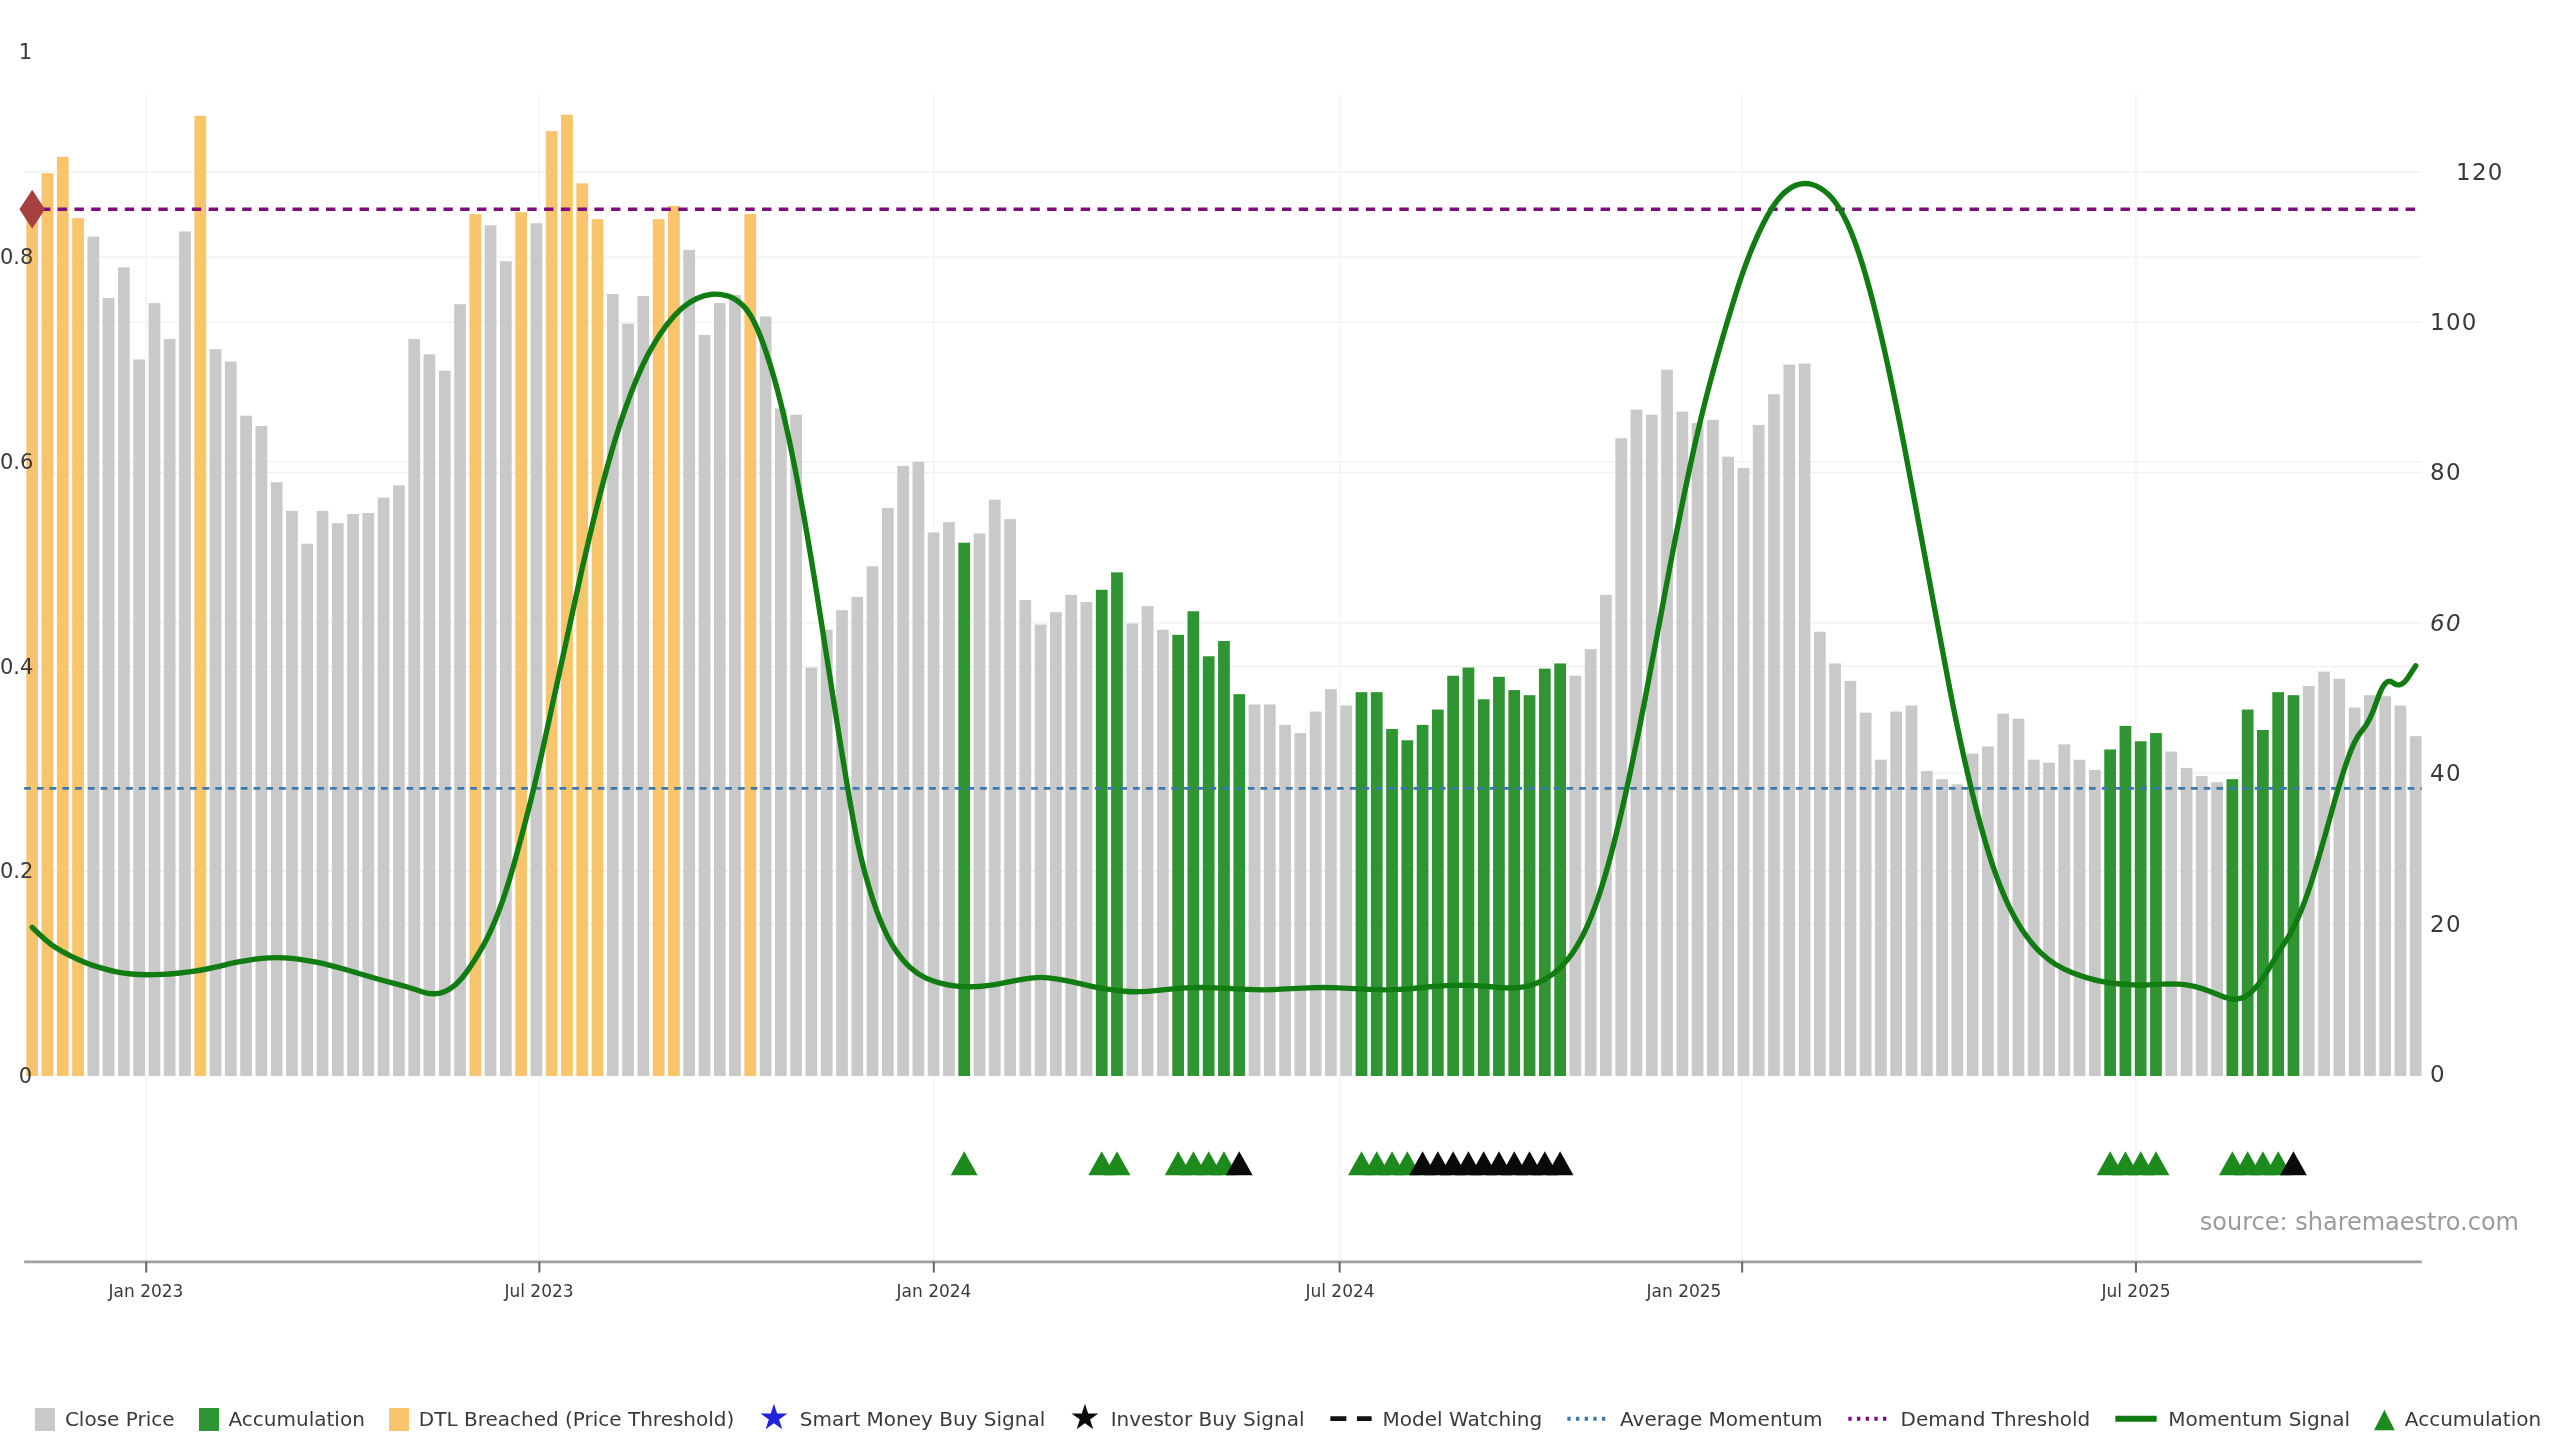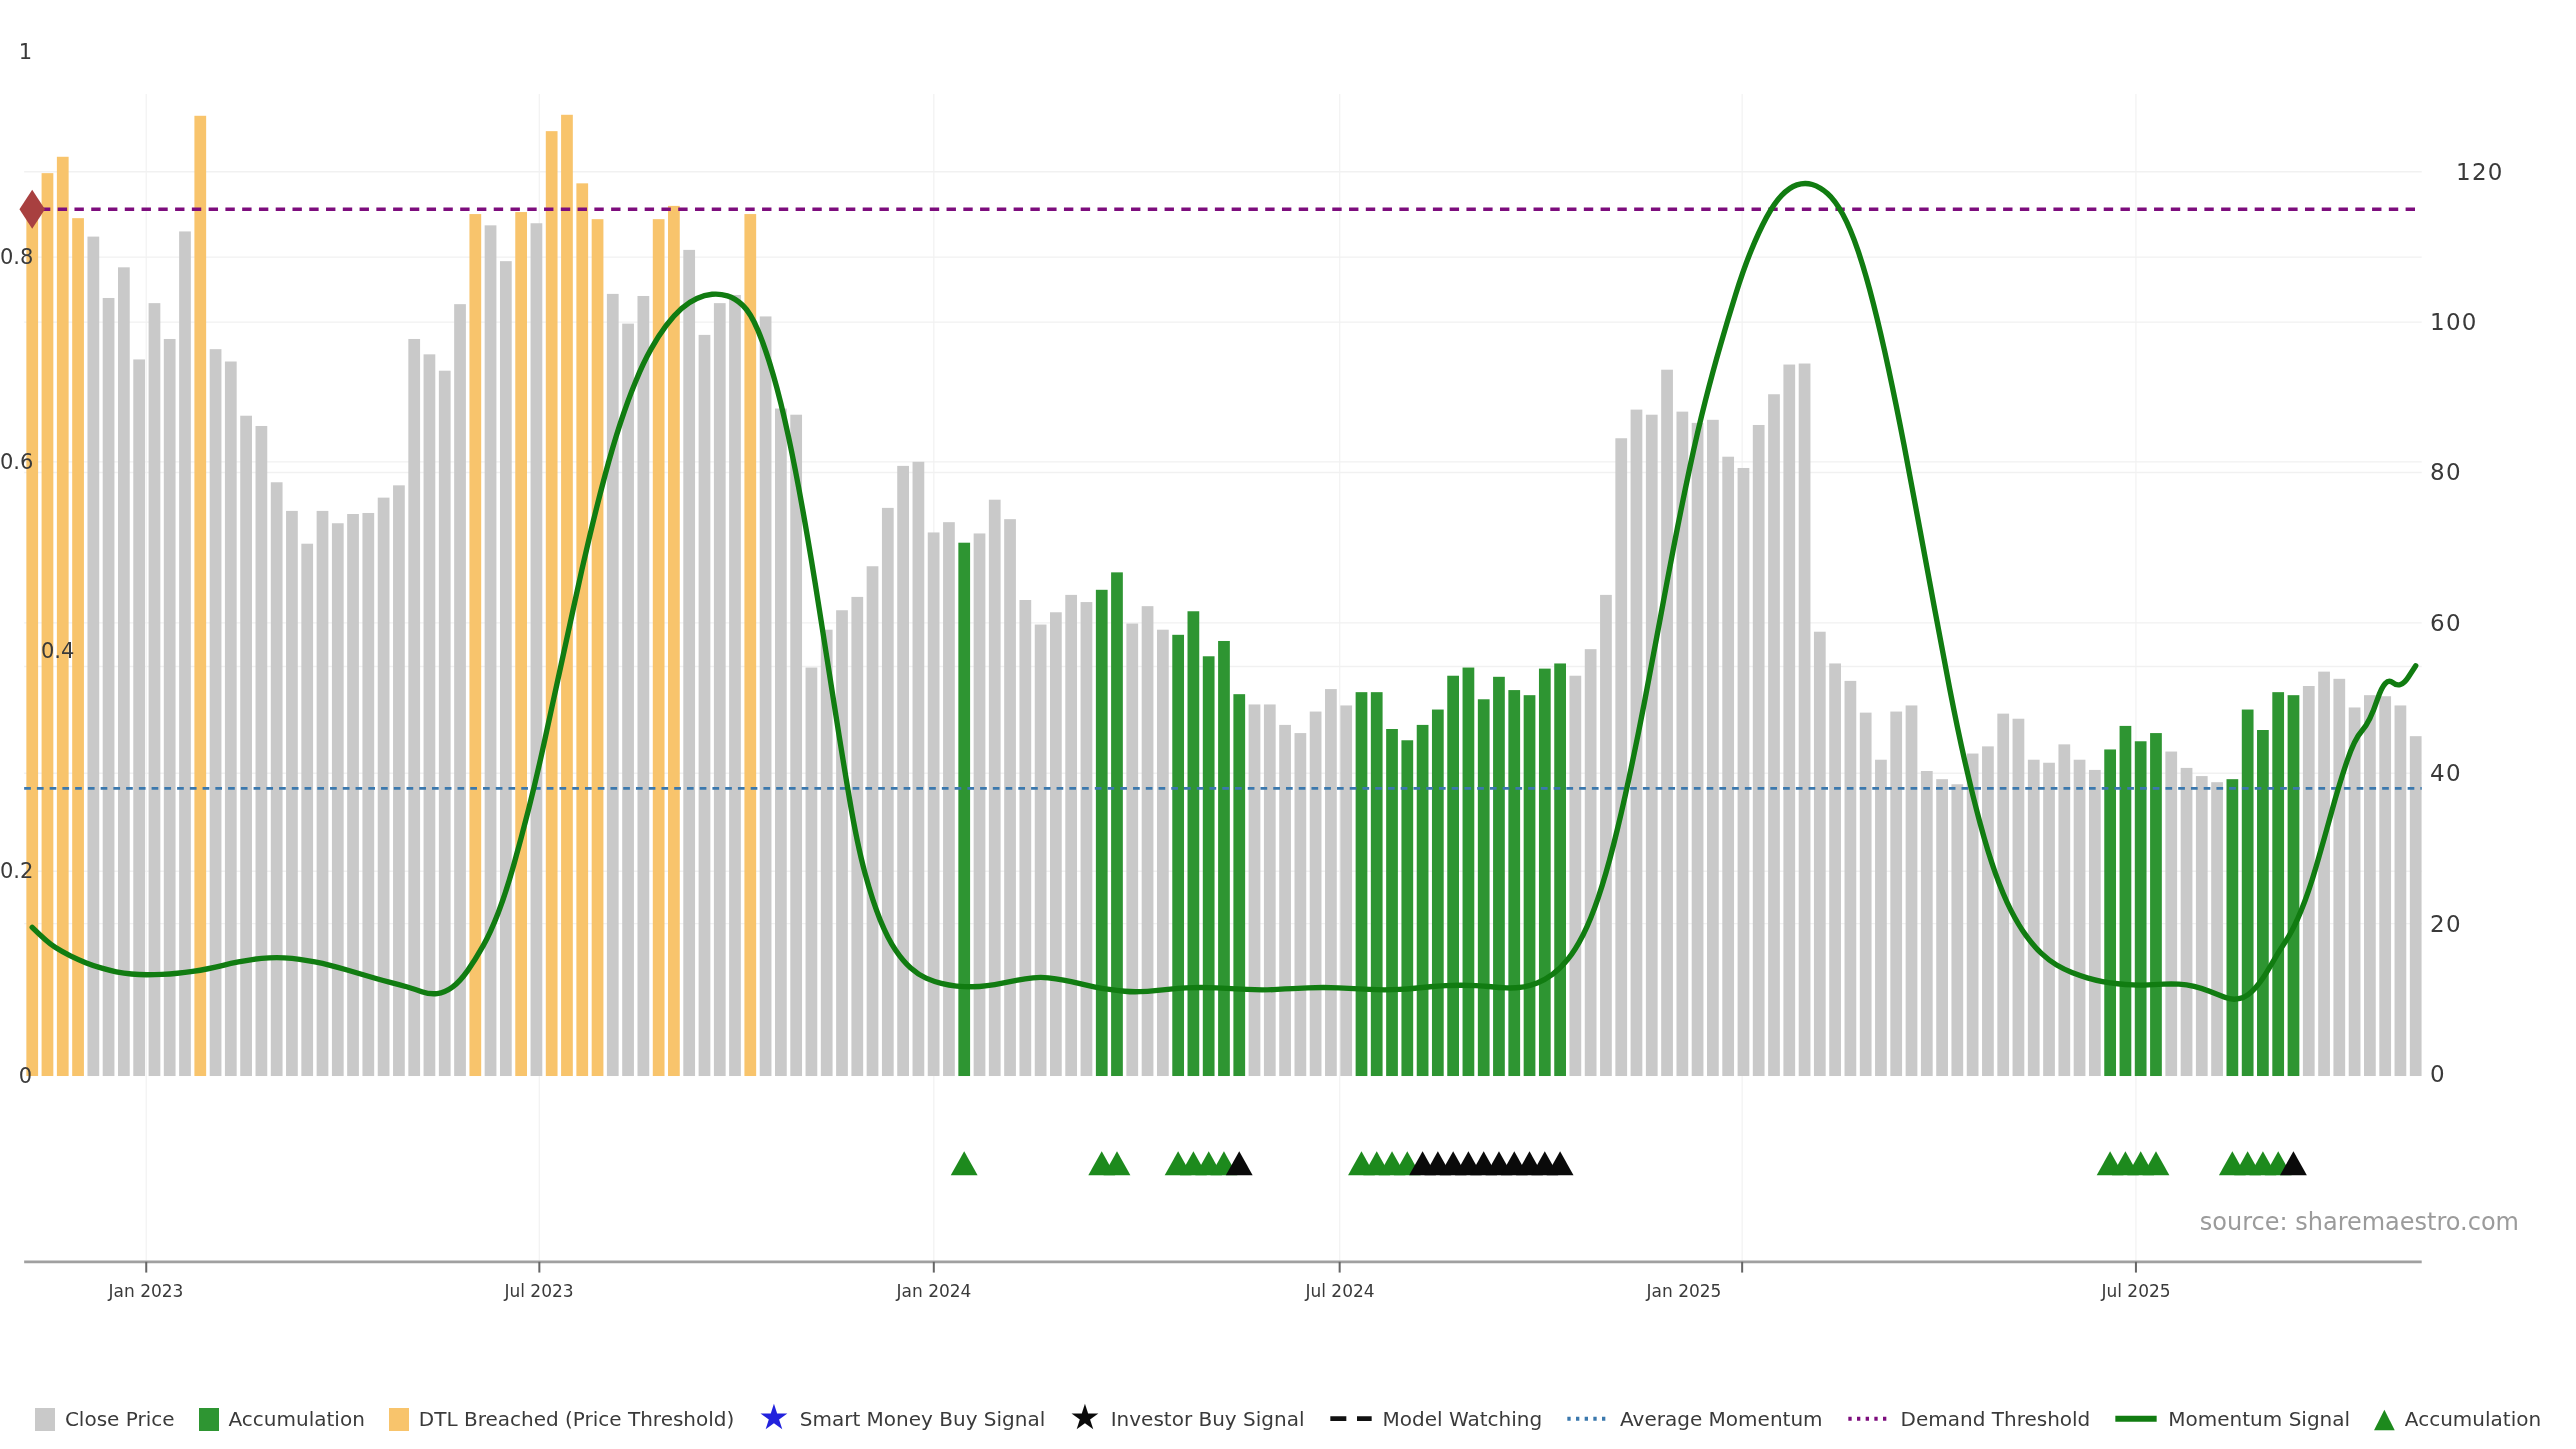--- a/index.html
+++ b/index.html
@@ -237,29 +237,29 @@
         <line x1="804" y1="1881" x2="804" y2="1897" stroke="#666" stroke-width="3"></line>
         <line x1="1392" y1="1881" x2="1392" y2="1897" stroke="#666" stroke-width="3"></line>
         <line x1="1997" y1="1881" x2="1997" y2="1897" stroke="#666" stroke-width="3"></line>
         <line x1="2597" y1="1881" x2="2597" y2="1897" stroke="#666" stroke-width="3"></line>
         <line x1="3184" y1="1881" x2="3184" y2="1897" stroke="#666" stroke-width="3"></line>
       </svg></div>
   <div id="ylabels-left">
       <div class="ylab-left" style="left: 0px; top: 52px;">1</div>
       <div class="ylab-left" style="left: 0px; top: 257px;">0.8</div>
       <div class="ylab-left" style="left: 0px; top: 462px;">0.6</div>
-      <div class="ylab-left" style="left: 0px; top: 651px; margin-left: 41px;">0.4</div>
+      <div class="ylab-left" style="left: 0px; top: 667px;">0.4</div>
       <div class="ylab-left" style="left: 0px; top: 871px;">0.2</div>
       <div class="ylab-left" style="left: 0px; top: 1076px;">0</div>
     </div>
   <div id="ylabels-right">
       <div class="ylab-right" style="left: 2430px; top: 172px; margin-left: 26px;">120</div>
       <div class="ylab-right" style="left: 2430px; top: 322px;">100</div>
       <div class="ylab-right" style="left: 2430px; top: 472px;">80</div>
-      <div class="ylab-right" style="left: 2430px; top: 623px;">60</div>
+      <div class="ylab-right" style="left: 2430px; top: 623px; font-style: italic;">60</div>
       <div class="ylab-right" style="left: 2430px; top: 773px;">40</div>
       <div class="ylab-right" style="left: 2430px; top: 924px;">20</div>
       <div class="ylab-right" style="left: 2430px; top: 1074px;">0</div>
     </div>
   <div id="xlabels">
       <div class="xlab" style="left: 146px; top: 1281px;">Jan 2023</div>
       <div class="xlab" style="left: 539px; top: 1281px;">Jul 2023</div>
       <div class="xlab" style="left: 934px; top: 1281px; text-align: right;">Jan 2024</div>
       <div class="xlab" style="left: 1340px; top: 1281px;">Jul 2024</div>
       <div class="xlab" style="left: 1684px; top: 1281px;">Jan 2025</div>

